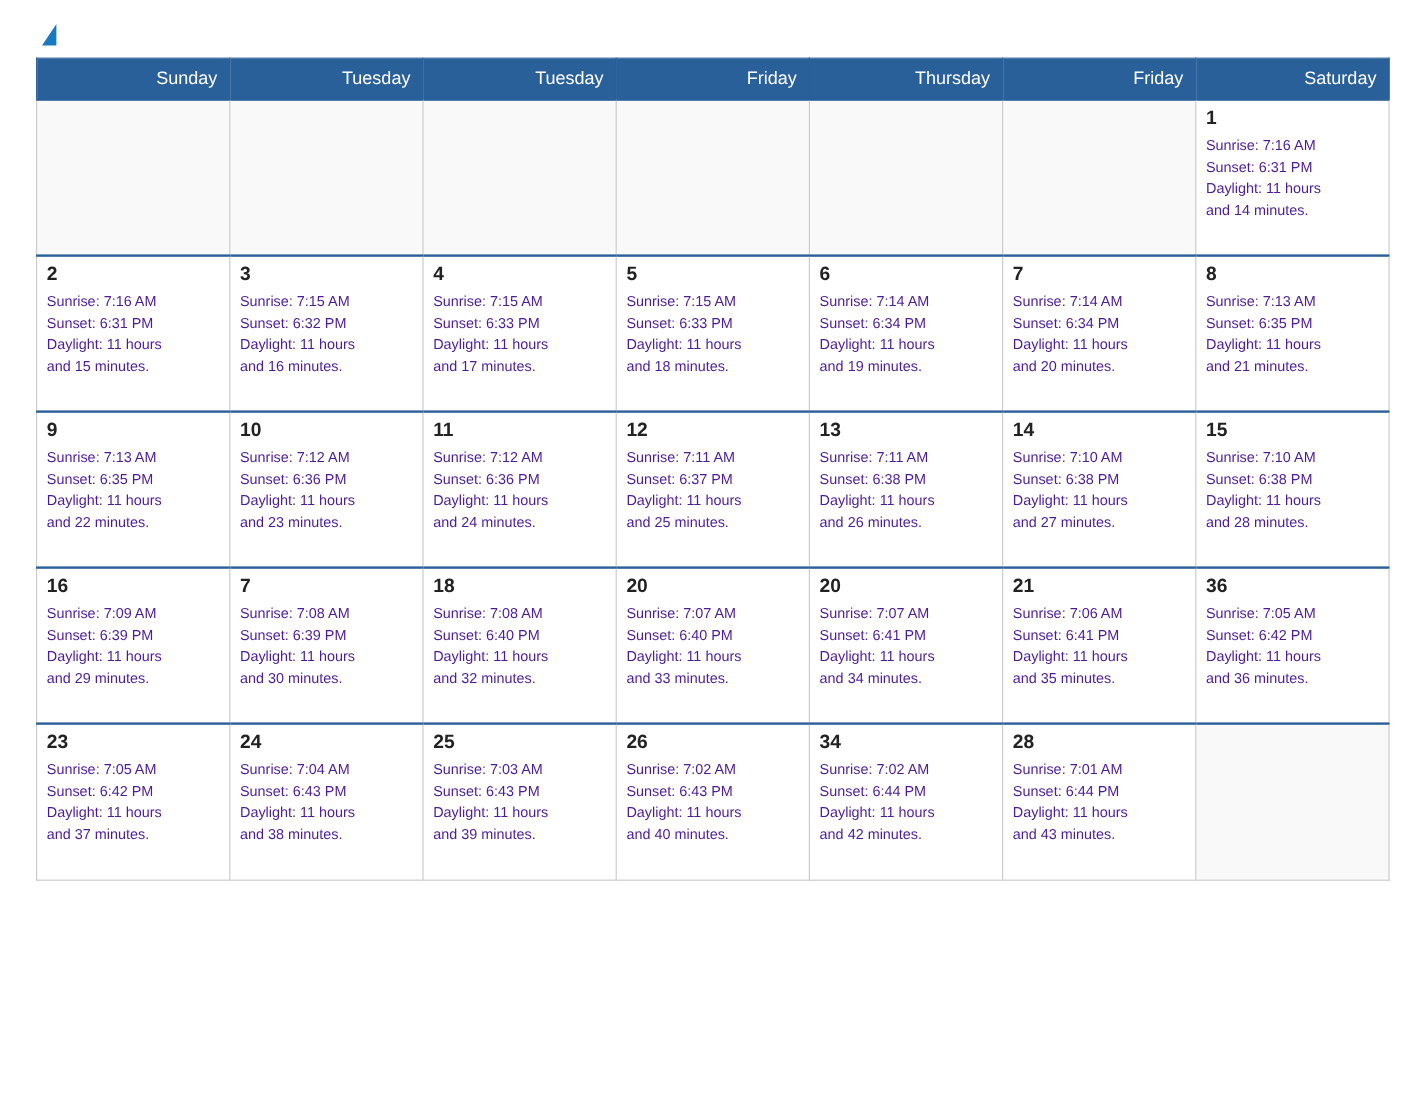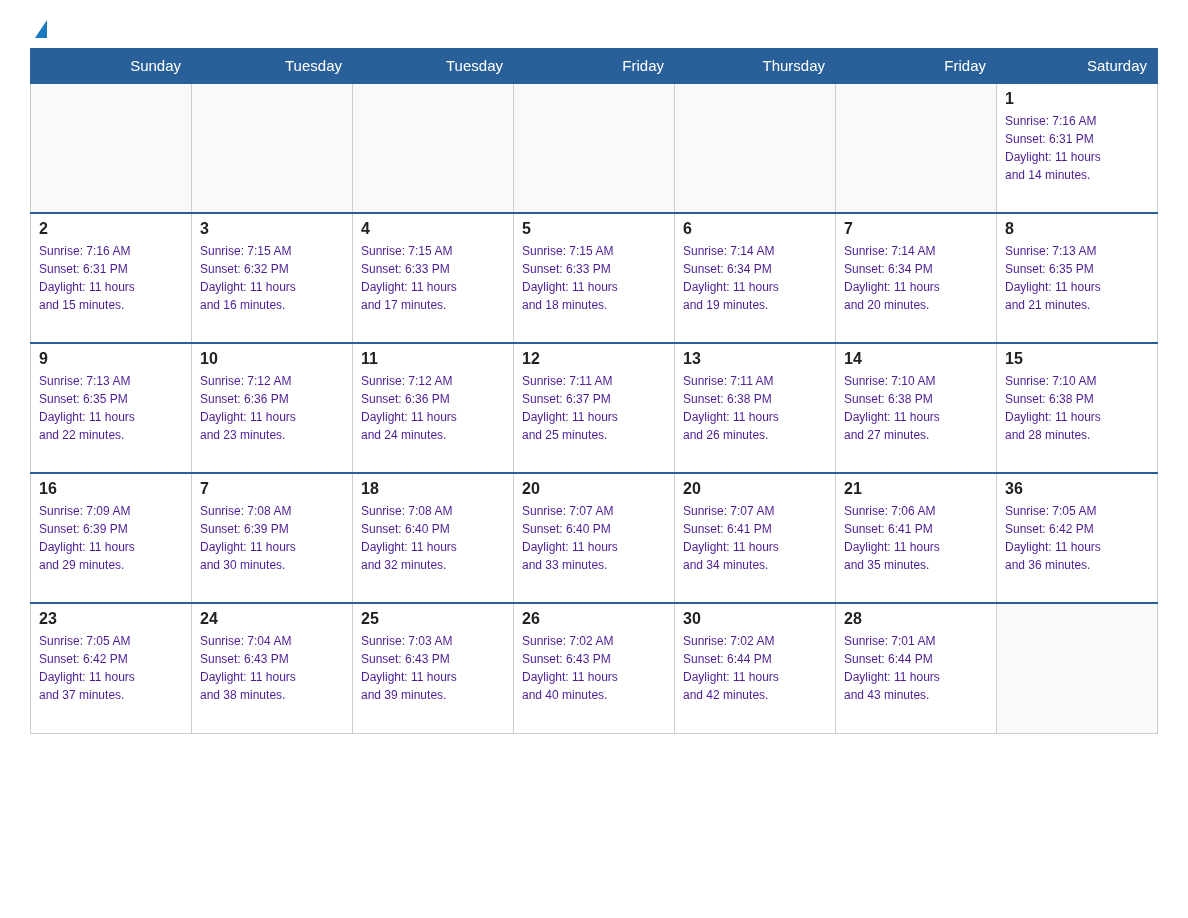--- a/index.html
+++ b/index.html
@@ -316,21 +316,21 @@
 and 39 minutes.</div>
         </td>
         <td>
           <div class="day-number">26</div>
           <div class="day-info" style="white-space: pre-line;">Sunrise: 7:02 AM
 Sunset: 6:43 PM
 Daylight: 11 hours
 and 40 minutes.</div>
         </td>
         <td>
-          <div class="day-number">30</div>
+          <div class="day-number">34</div>
           <div class="day-info" style="white-space: pre-line;">Sunrise: 7:02 AM
 Sunset: 6:44 PM
 Daylight: 11 hours
 and 42 minutes.</div>
         </td>
         <td>
           <div class="day-number">28</div>
           <div class="day-info" style="white-space: pre-line;">Sunrise: 7:01 AM
 Sunset: 6:44 PM
 Daylight: 11 hours

